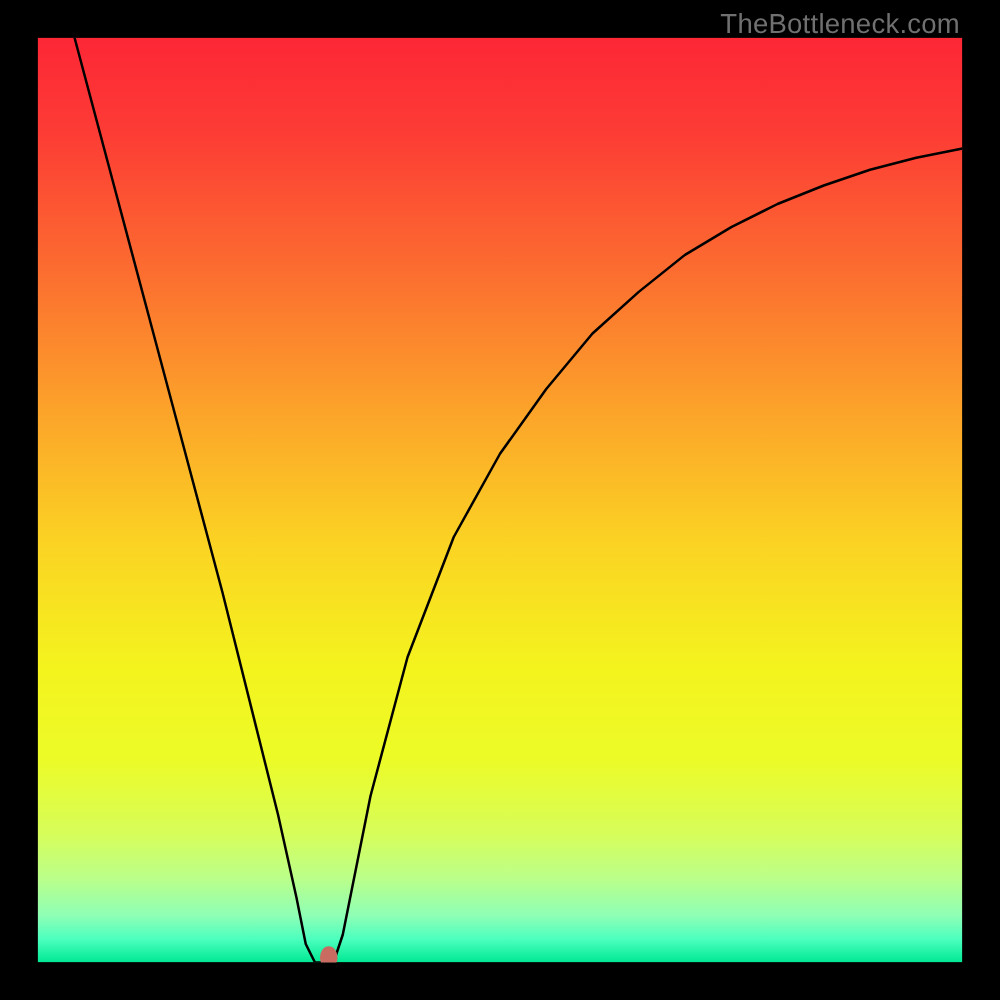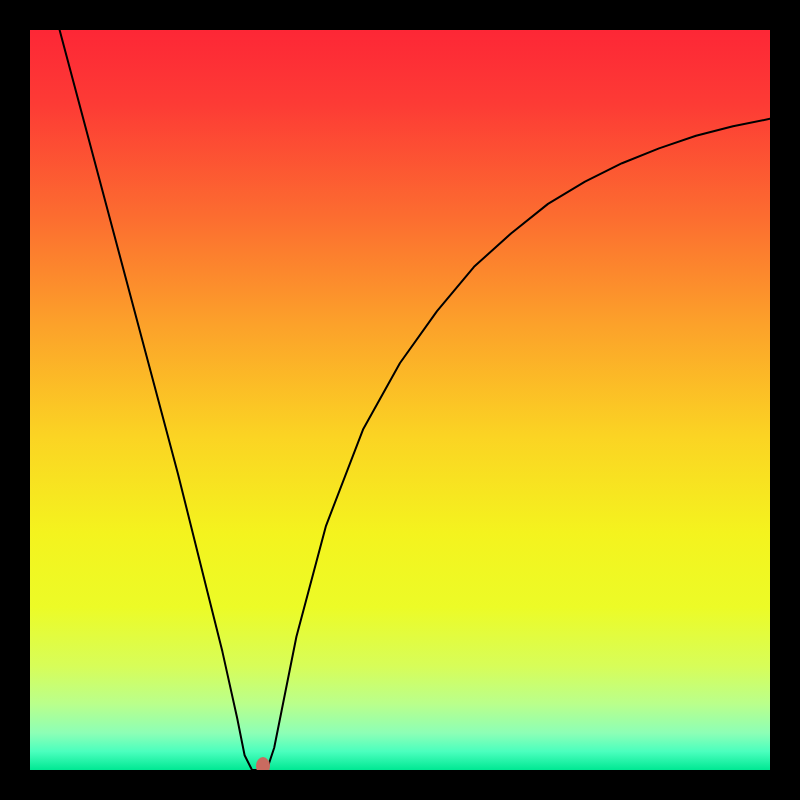--- a/index.html
+++ b/index.html
@@ -50,20 +50,21 @@
   svg.curve {
     position: absolute;
     left: 0; top: 0;
     width: 100%; height: 100%;
   }
 </style>
 </head>
 <body>
 
 <div class="frame">
+  <div class="watermark">TheBottleneck.com</div>
 
   <div class="plot">
     <svg class="gradient" viewBox="0 0 100 100" preserveAspectRatio="none">
       <defs>
         <linearGradient id="bg-grad" x1="0" y1="0" x2="0" y2="1">
             <stop offset="0%" stop-color="#fd2736"></stop>
             <stop offset="10%" stop-color="#fd3b35"></stop>
             <stop offset="25%" stop-color="#fc6c30"></stop>
             <stop offset="40%" stop-color="#fca22a"></stop>
             <stop offset="55.00000000000001%" stop-color="#fbd423"></stop>

